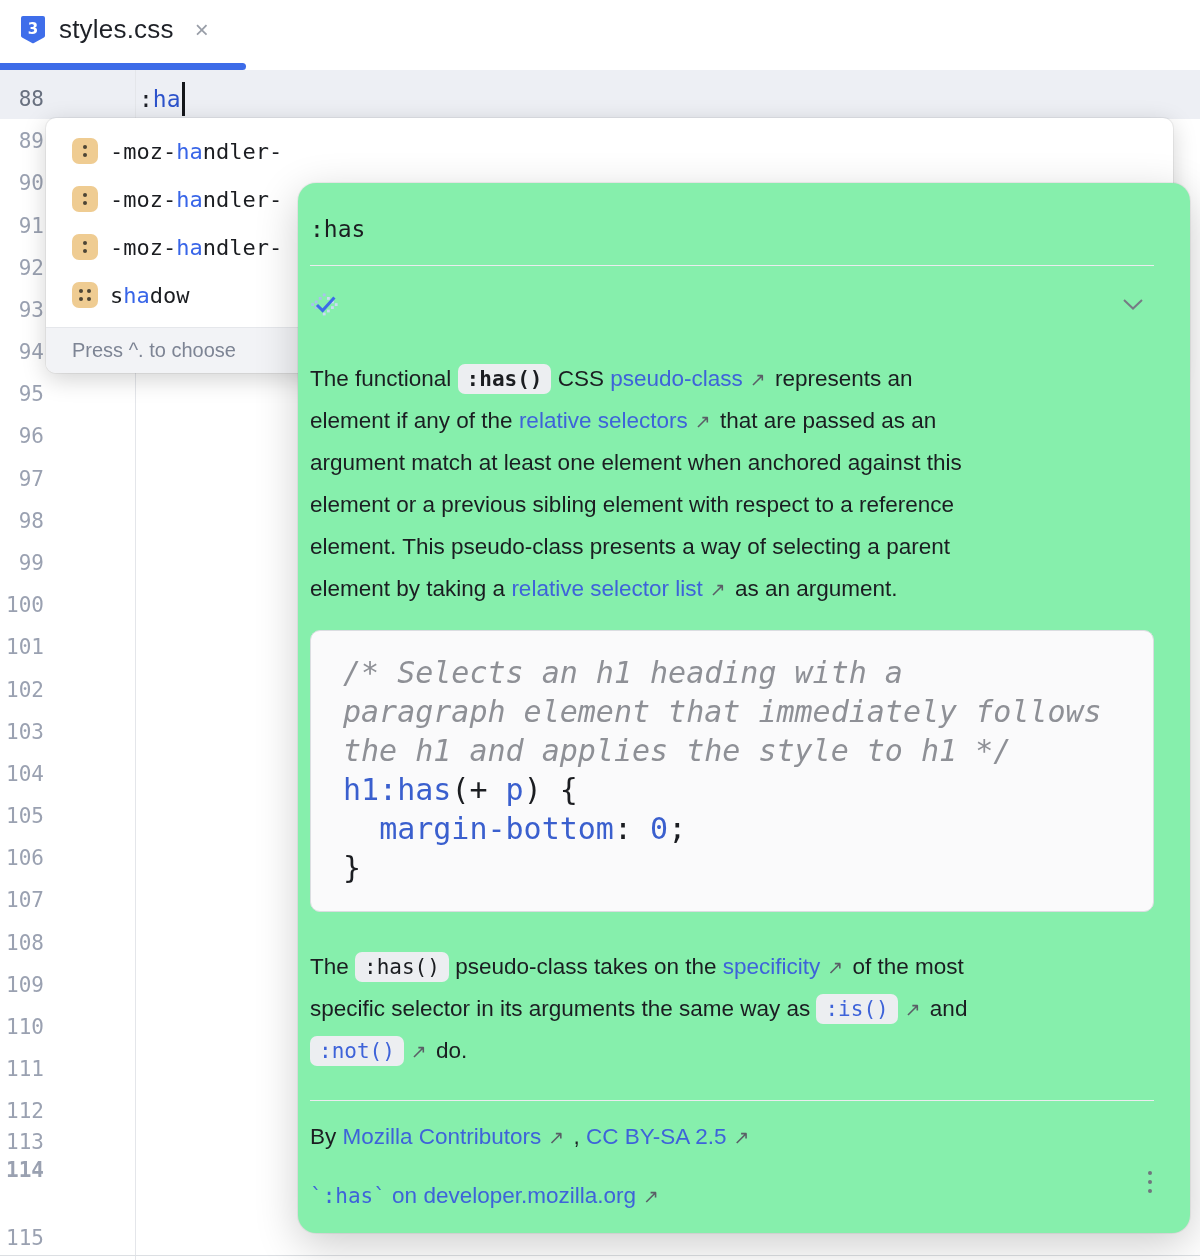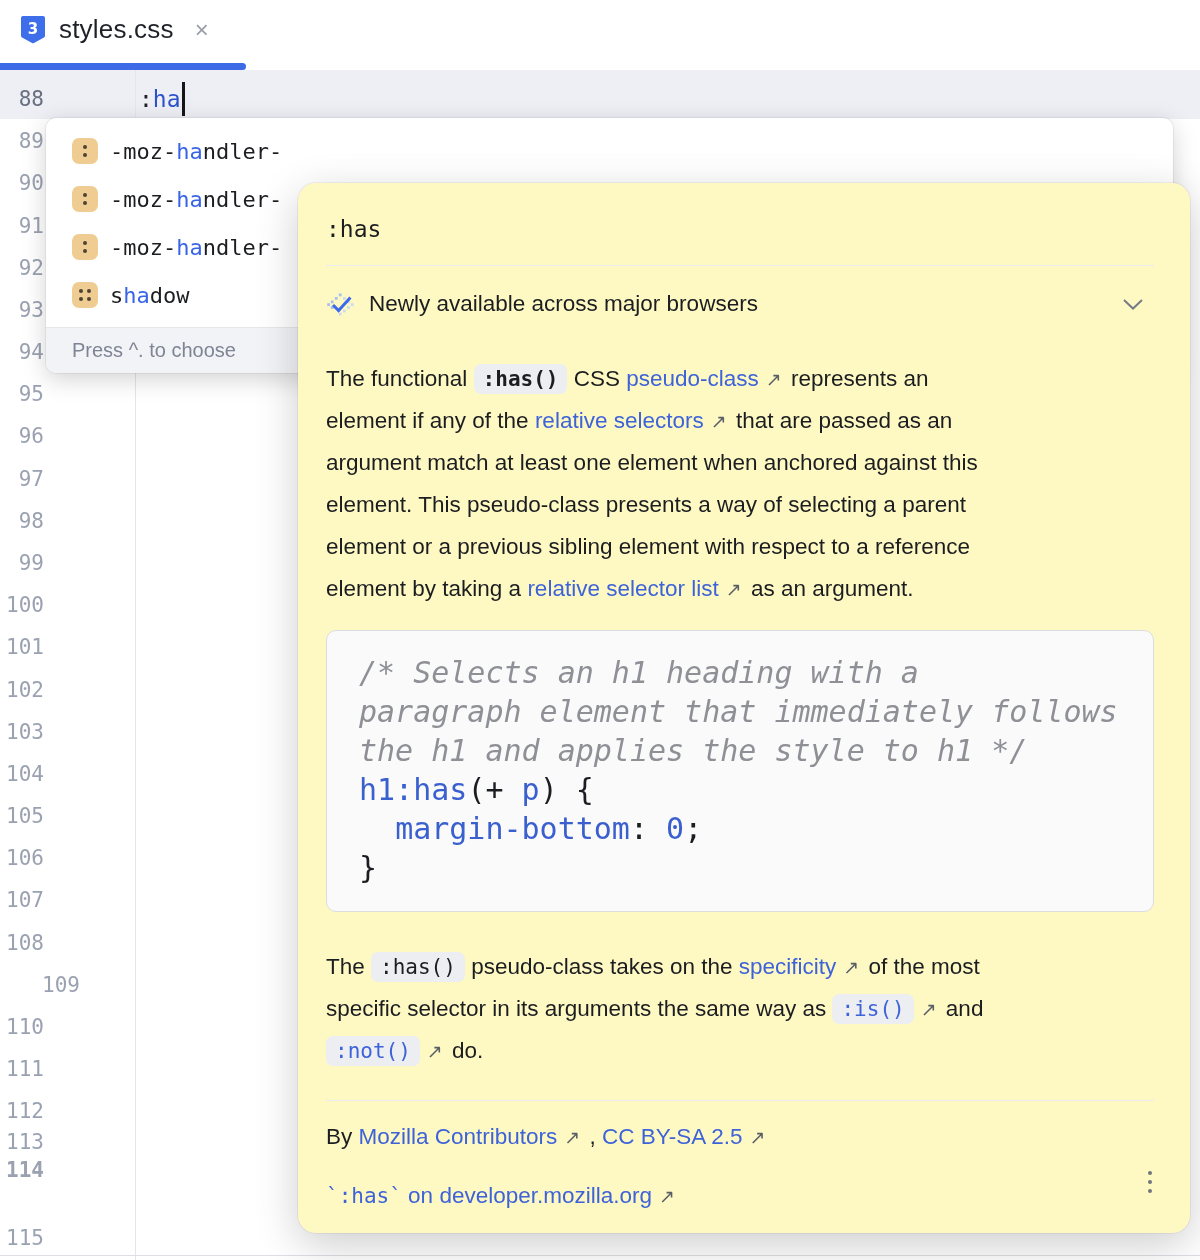--- a/index.html
+++ b/index.html
@@ -36,23 +36,23 @@
   .c-icon.pc .grid { grid-template-columns:auto; }
   .c-icon.pe .grid { grid-template-columns:auto auto; }
   .c-icon i { width:4px; height:4px; border-radius:50%; background:#4c4536; display:block; }
   .c-label { margin-left:12px; font-family:"DejaVu Sans Mono", monospace; font-size:22px; color:#1b1d21; white-space:pre; }
   .c-label .mt { color:#3865e8; }
   .completion-footer { margin-top:8px; height:46px; background:#f2f3f6; border-top:1px solid #e5e7eb;
        border-radius:0 0 10px 10px; display:flex; align-items:center; padding-left:26px;
        font-size:20px; color:#7d8494; }
 
   
-  .doc-popup { position:absolute; left:298px; top:183px; width:892px; height:1050px; background:#fef9c3; border-radius:18px;
+  .doc-popup { position:absolute; left:298px; top:183px; width:892px; height:1050px; background:#86efac; border-radius:18px;
        box-shadow:0 0 0 1px rgba(0,0,0,.05), 0 12px 44px rgba(0,0,0,.20); z-index:30;
-       padding:30px 36px 0 28px; }
+       padding:30px 36px 0 12px; }
   .doc-title { font-family:"DejaVu Sans Mono", monospace; font-size:23px; color:#1b1d21; height:32px; display:flex; align-items:center; }
   .doc-divider { height:1px; background:#ebecef; margin-top:20px; }
   .doc-divider.div2 { margin-top:28px; }
   .baseline-row { margin-top:18px; height:40px; display:flex; align-items:center; }
   .baseline-label { font-size:22.5px; color:#1b1d21; margin-left:13px; }
   .baseline-chevron { margin-left:auto; margin-right:10px; display:flex; align-items:center; }
   .doc-para { margin-top:34px; }
   .rich-line { height:42px; display:flex; align-items:center; white-space:pre; font-size:22.5px; color:#1b1d21; }
   .seg-t { color:#1b1d21; }
   .seg-link { color:#3e63d9; }
@@ -109,21 +109,21 @@
         <div class="gutter-row" style="top: 471.98px;">99</div>
         <div class="gutter-row" style="top: 514.16px;">100</div>
         <div class="gutter-row" style="top: 556.34px;">101</div>
         <div class="gutter-row" style="top: 598.52px;">102</div>
         <div class="gutter-row" style="top: 640.7px;">103</div>
         <div class="gutter-row" style="top: 682.88px;">104</div>
         <div class="gutter-row" style="top: 725.06px;">105</div>
         <div class="gutter-row" style="top: 767.24px;">106</div>
         <div class="gutter-row" style="top: 809.42px;">107</div>
         <div class="gutter-row" style="top: 851.6px;">108</div>
-        <div class="gutter-row" style="top: 893.78px; margin-left: 36px;">109</div>
+        <div class="gutter-row" style="top: 893.78px;">109</div>
         <div class="gutter-row" style="top: 935.96px;">110</div>
         <div class="gutter-row" style="top: 978.14px;">111</div>
         <div class="gutter-row" style="top: 1020.32px;">112</div>
         <div class="gutter-row" style="top: 1051px;">113</div>
         <div class="gutter-row" style="top: 1079px; font-weight: bold;">114</div>
         <div class="gutter-row" style="top: 1146.86px;">115</div>
       </div>
     <div class="code-line">
         <span class="tp">:</span>
         <span class="tm">ha</span>
@@ -196,34 +196,33 @@
             <rect x="17.0" y="4.0" width="2.8" height="2.8"></rect>
             <rect x="21.0" y="7.5" width="2.8" height="2.8"></rect>
             <rect x="24.8" y="10.2" width="2.8" height="2.8"></rect>
             <rect x="21.0" y="13.2" width="2.8" height="2.8"></rect>
             <rect x="17.0" y="16.6" width="2.8" height="2.8"></rect>
             <rect x="12.8" y="19.6" width="2.8" height="2.8"></rect>
           </g>
           <path d="M7 12 L12.6 17.6 L24.4 4.6" fill="none" stroke="#3d6be8" stroke-width="3"></path>
         </svg>
       </span>
-      <span class="baseline-label">Newly available across major browsers</span>
       <span class="baseline-chevron">
         <svg width="22" height="13" viewBox="0 0 22 13">
             <path d="M2 2 L11 10.5 L20 2" stroke="#767b85" stroke-width="2" fill="none"></path>
           </svg>
       </span>
     </div>
 
     <div class="doc-para">
         <div class="rich-line"><span class="seg-t">The functional </span><span class="seg-chipb">:has()</span><span class="seg-t"> CSS </span><span class="seg-link">pseudo-class</span><span class="seg-arrow">↗</span><span class="seg-t"> represents an</span></div>
         <div class="rich-line"><span class="seg-t">element if any of the </span><span class="seg-link">relative selectors</span><span class="seg-arrow">↗</span><span class="seg-t"> that are passed as an</span></div>
         <div class="rich-line"><span class="seg-t">argument match at least one element when anchored against this</span></div>
+        <div class="rich-line"><span class="seg-t">element or a previous sibling element with respect to a reference</span></div>
         <div class="rich-line"><span class="seg-t">element. This pseudo-class presents a way of selecting a parent</span></div>
-        <div class="rich-line"><span class="seg-t">element or a previous sibling element with respect to a reference</span></div>
         <div class="rich-line"><span class="seg-t">element by taking a </span><span class="seg-link">relative selector list</span><span class="seg-arrow">↗</span><span class="seg-t"> as an argument.</span></div>
       </div>
 
     <div class="code-block">
       <div class="code-lines">
           <div class="rich-line"><span class="seg-comment">/* Selects an h1 heading with a</span></div>
           <div class="rich-line"><span class="seg-comment">paragraph element that immediately follows</span></div>
           <div class="rich-line"><span class="seg-comment">the h1 and applies the style to h1 */</span></div>
           <div class="rich-line"><span class="seg-token">h1:has</span><span class="seg-plain">(+ </span><span class="seg-token">p</span><span class="seg-plain">) {</span></div>
           <div class="rich-line"><span class="seg-plain">  </span><span class="seg-token">margin-bottom</span><span class="seg-plain">: </span><span class="seg-token">0</span><span class="seg-plain">;</span></div>

